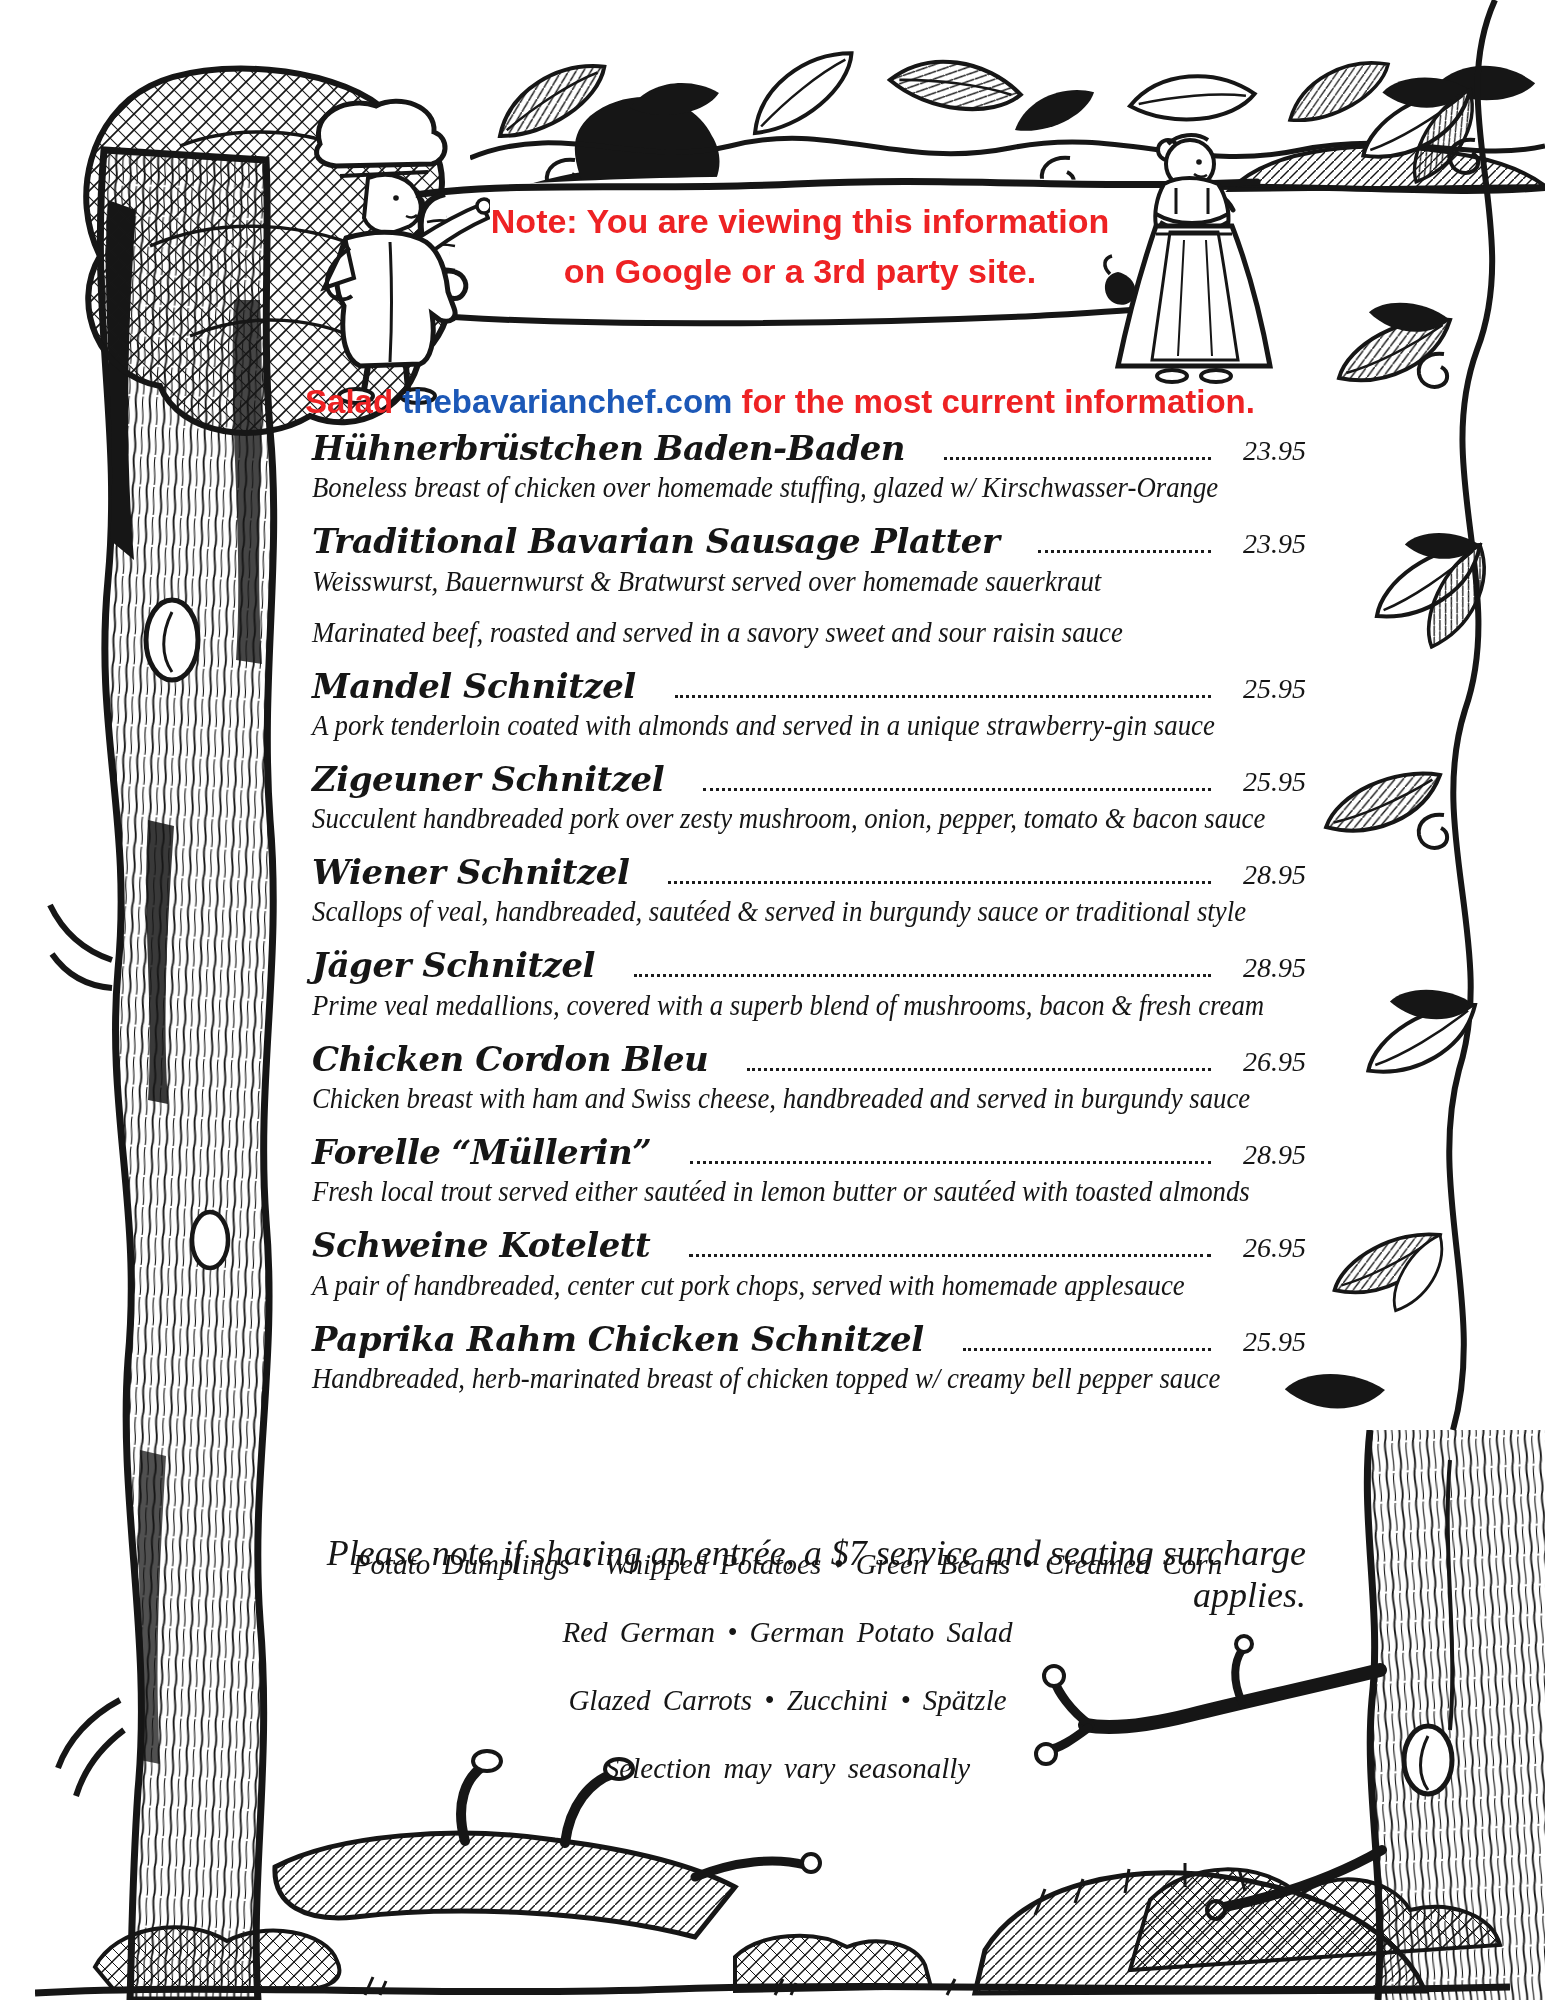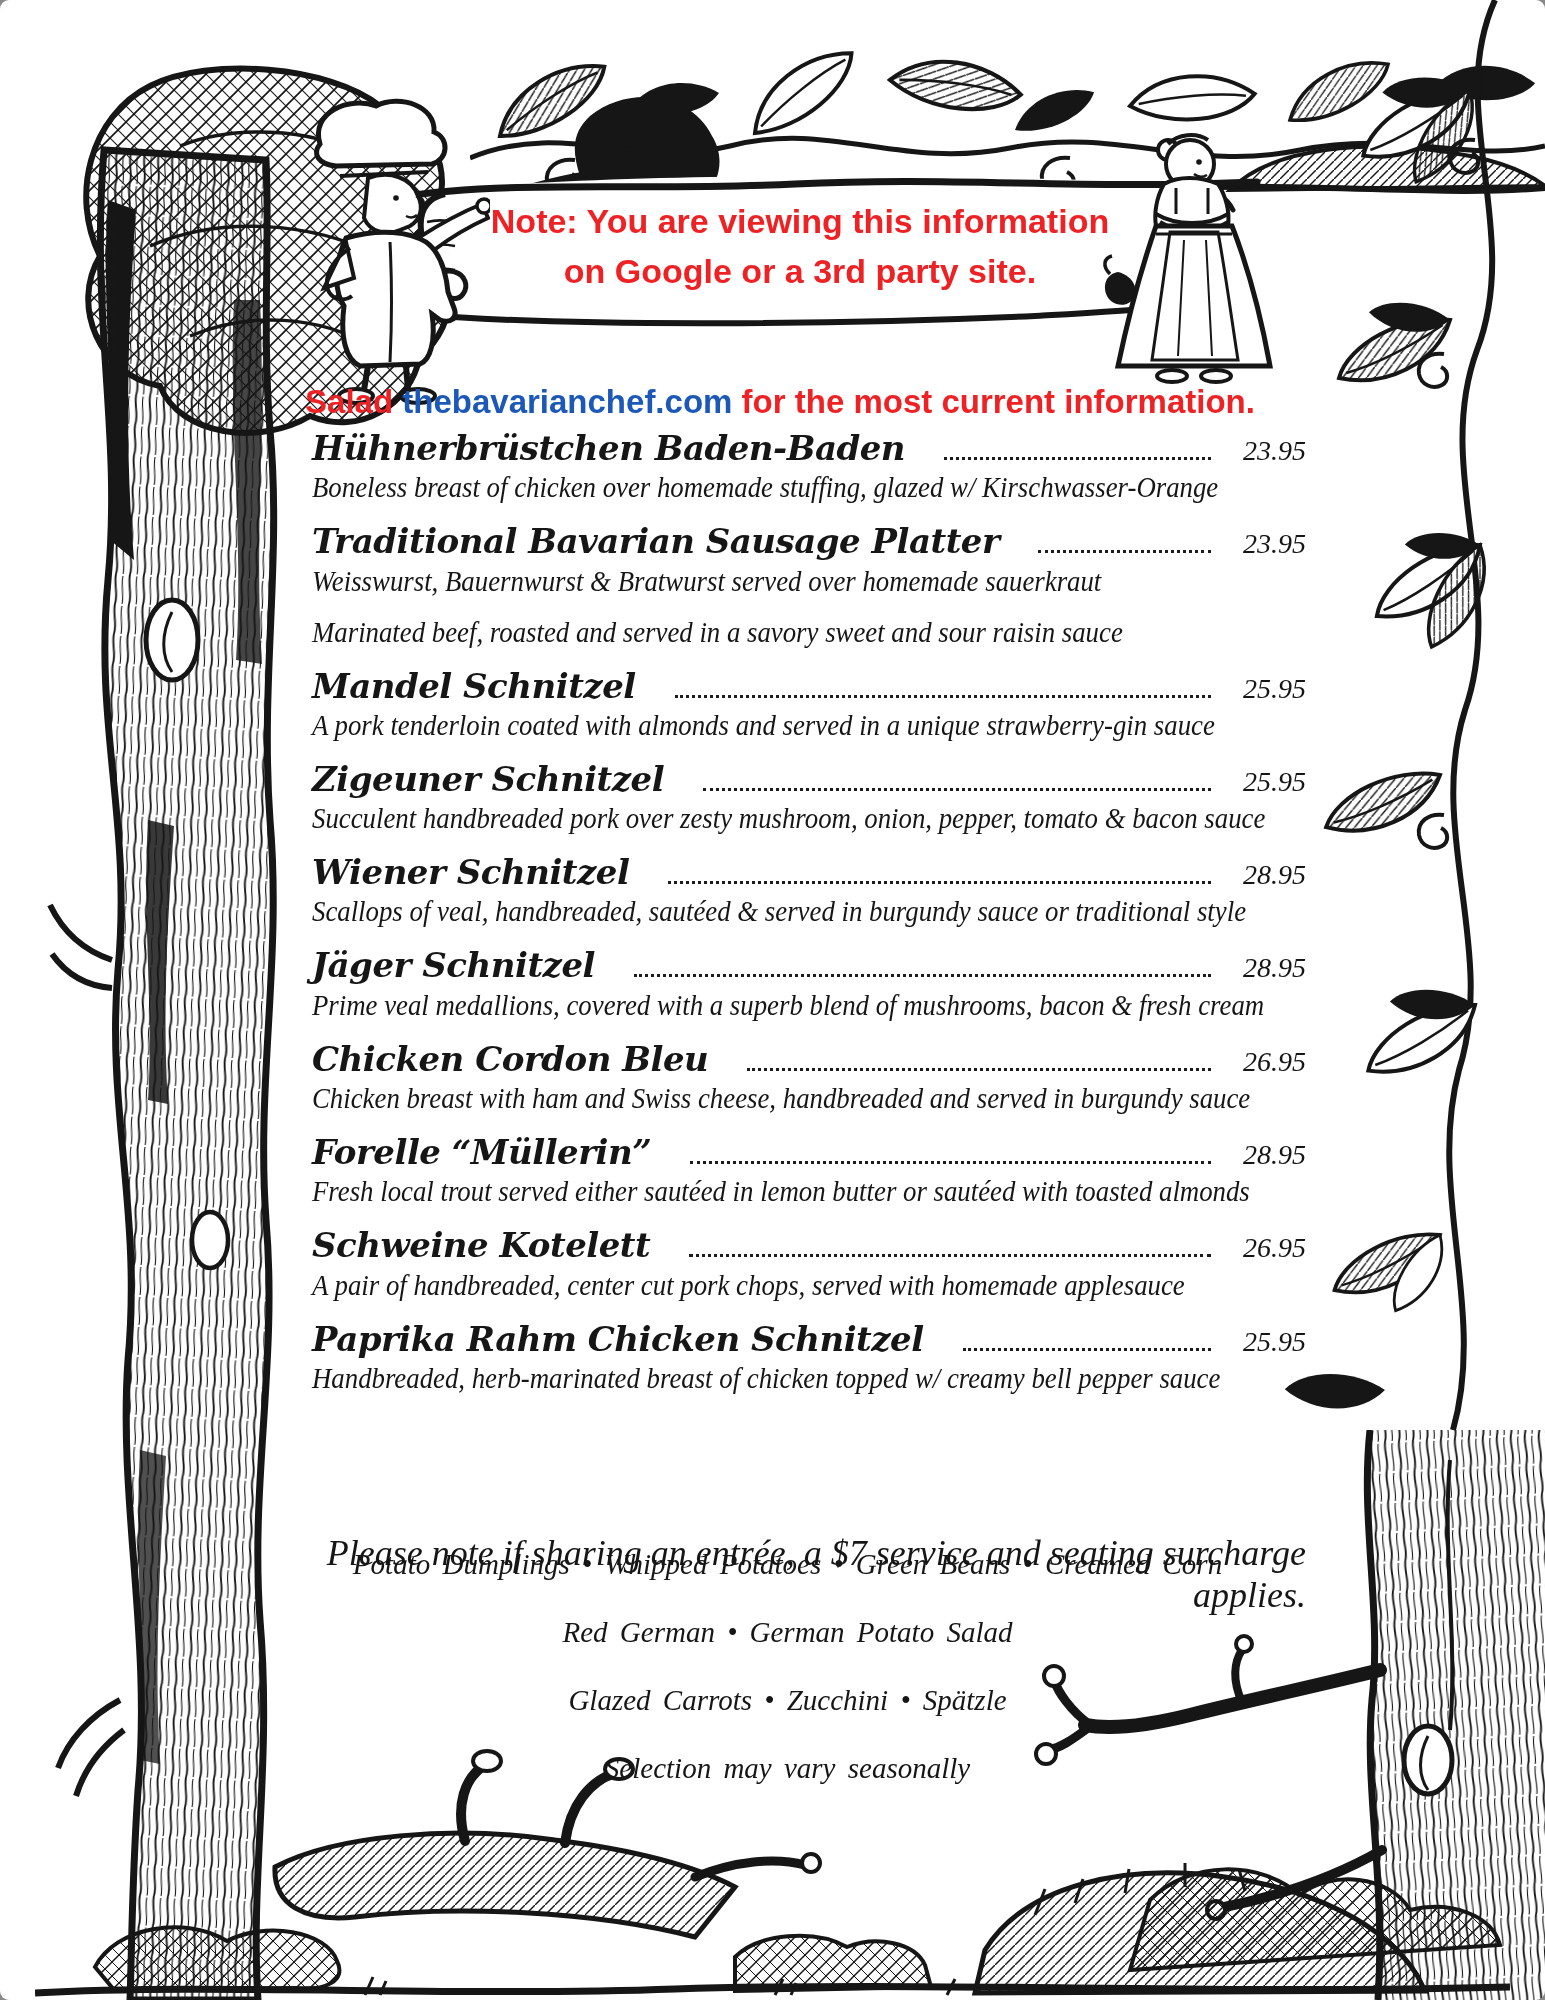--- a/index.html
+++ b/index.html
@@ -1,17 +1,17 @@
 <!DOCTYPE html>
 <html><head>
 <meta charset="utf-8">
 <style>
   html,body{margin:0;padding:0;background:#888;}
   .page{position:relative;width:1545px;height:2000px;background:#ffffff;margin:0 auto;overflow:hidden;
-        font-family:"Liberation Serif",serif;color:#161616;border-radius:9px;}
+        font-family:"Liberation Serif",serif;color:#161616;}
   .decor{position:absolute;pointer-events:none;}
   
   .banner-note{position:absolute;left:430px;top:196px;width:740px;text-align:center;z-index:6;
     font-family:"Liberation Sans",sans-serif;font-weight:800;font-size:34px;line-height:1.48;color:#ee2224;}
   .visit-line{position:absolute;left:240px;top:383px;width:1080px;text-align:center;z-index:6;
     font-family:"Liberation Sans",sans-serif;font-weight:800;font-size:33px;color:#ee2224;white-space:nowrap;}
   .visit-line .lnk{color:#1c58b7;}
   .menu-list{position:absolute;left:312px;top:430px;width:994px;z-index:6;}
   .m-item{margin-bottom:19px;}
   .m-row{display:flex;align-items:baseline;white-space:nowrap;gap:30px;}

